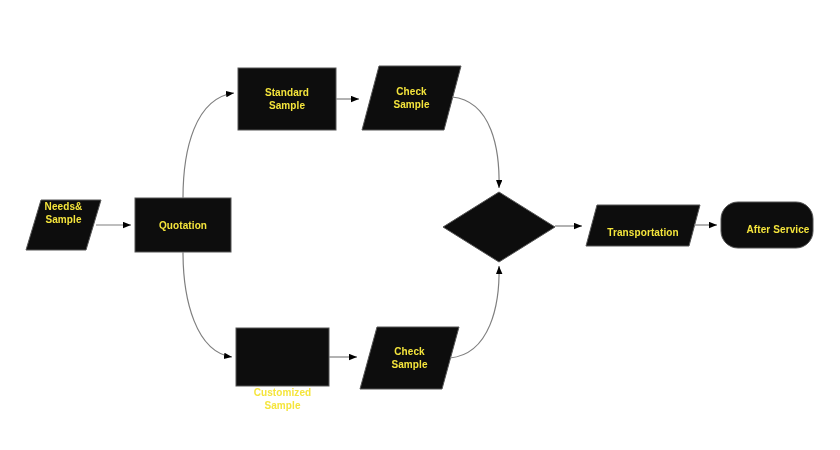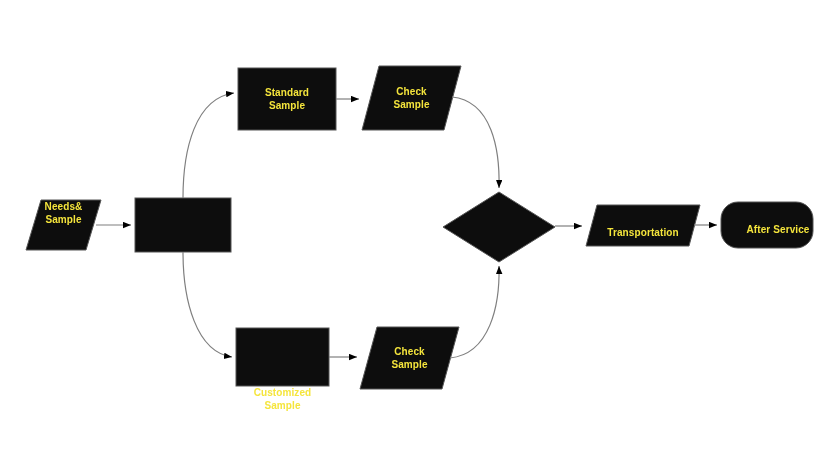--- a/index.html
+++ b/index.html
@@ -90,20 +90,21 @@
 
       <path d="M555,226 L582,226" marker-end="url(#arrow)"></path>
 
       <path d="M694,225 L717,225" marker-end="url(#arrow)"></path>
     </g>
   </svg>
 
   <div class="node-label" style="left:26px; top:188px; width:75px; height:50px;">Needs&amp;
 Sample</div>
 
+  <div class="node-label" style="left:135px; top:198px; width:96px; height:54px;">Quotation</div>
 
   <div class="node-label" style="left:238px; top:68px; width:98px; height:62px;">Standard
 Sample</div>
 
   <div class="node-label" style="left:362px; top:66px; width:99px; height:64px;">Check
 Sample</div>
 
   <div class="node-label" style="left:236px; top:328px; width:93px; height:50px;margin-top:46px;">Customized
 Sample</div>
 

